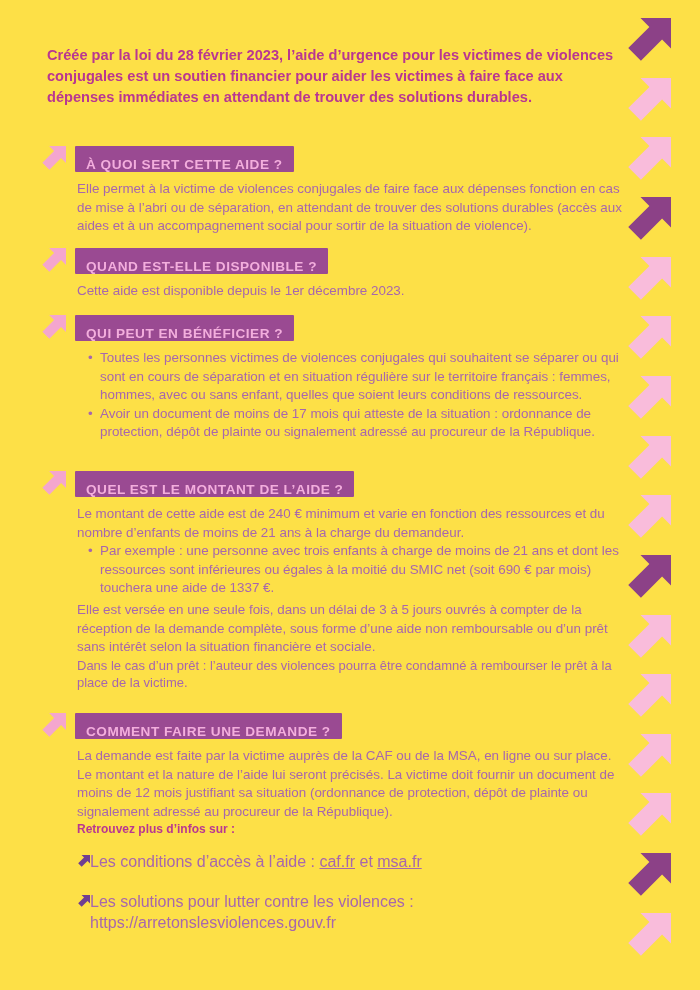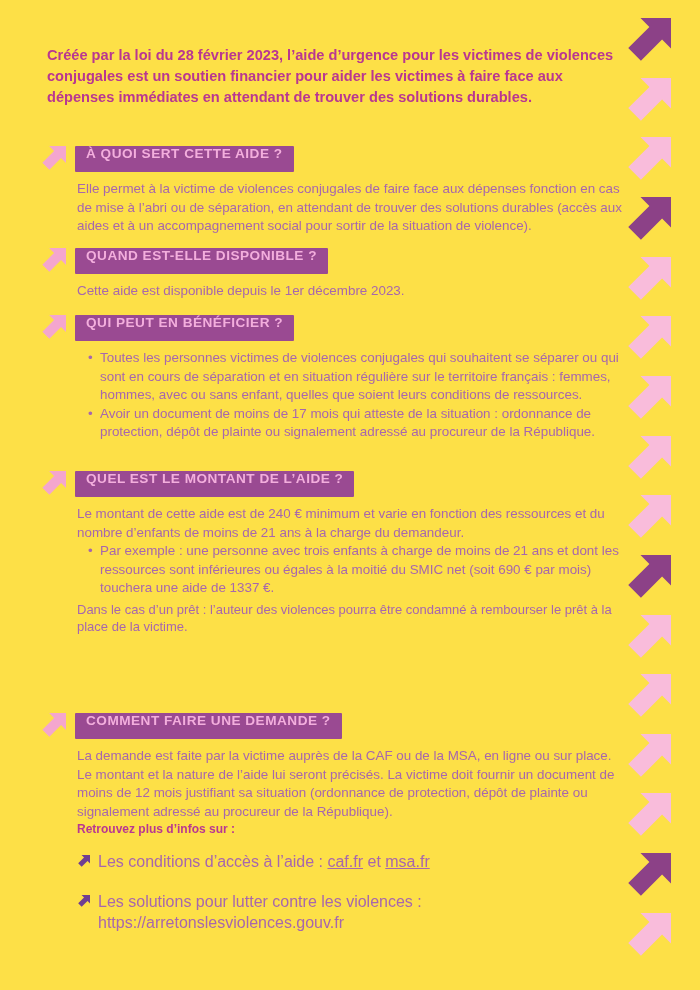--- a/index.html
+++ b/index.html
@@ -26,38 +26,38 @@
   .arrow{display:inline-block;}
   .arrow svg{display:block;width:100%;height:100%;fill:currentColor;}
   
   .section{position:absolute;left:40px;width:584px;}
   .s0{top:146px}.s1{top:248px}.s2{top:315px}.s3{top:471px}.s4{top:593px}.s5{top:713px}
   .hdr-row{display:flex;align-items:stretch;gap:9px;height:26px;}
   .hdr-arrow{width:26px;height:26px;color:var(--hdr-arrow);flex:none;align-self:center;}
   .hdr-bar{
     margin:0;background:var(--hdr-bg);color:var(--hdr-text);
     font-size:13.6px;font-weight:bold;letter-spacing:.5px;
-    padding:0 11px;display:flex;align-items:flex-start;border-radius:1px;
+    padding:0 11px;display:flex;align-items:flex-end;border-radius:1px;
   }
   .body{
     margin:8px 0 0 37px;width:547px;color:var(--body-text);
     font-size:13.4px;line-height:18.6px;
   }
   .body p{margin:0;}
   .body p.small{font-size:13px;line-height:17px;}
   .body ul{margin:0;padding:0 0 0 23px;list-style:none;}
   .body li{position:relative;}
   .body li::before{content:"\2022";position:absolute;left:-12px;}
   
   .footer-heading{
     position:absolute;left:77px;top:822px;margin:0;
     font-size:12px;font-weight:bold;color:var(--magenta);
   }
   .footer-item{
-    position:absolute;left:77px;display:flex;gap:8px;align-items:flex-start;
+    position:absolute;left:77px;display:flex;gap:0;align-items:flex-start;
     color:var(--body-text);font-size:16px;line-height:21px;
   }
   .fi0{top:851px}.fi1{top:891px}
   .link-arrow{width:13px;height:13px;color:var(--link-arrow);margin-top:4px;flex:none;}
   .footer-item p{margin:0;max-width:480px;}
   a.inline-link{color:inherit;text-decoration:underline;cursor:pointer;}
   a.url-link{color:inherit;text-decoration:none;cursor:pointer;}
   
   .rail{position:absolute;left:624px;top:0;width:48px;height:990px;}
   .rail-arrow{position:absolute;width:47px;height:47px;}
@@ -135,20 +135,21 @@
     <div class="body">
           <p>Le montant de cette aide est de 240 € minimum et varie en fonction des ressources et du nombre d’enfants de moins de 21 ans à la charge du demandeur.</p>
           <ul>
             <li>Par exemple : une personne avec trois enfants à charge de moins de 21 ans et dont les ressources sont inférieures ou égales à la moitié du SMIC net (soit 690 € par mois) touchera une aide de 1337 €.</li>
           </ul>
         </div>
   </section>
 
   <section class="section s4">
     <div class="body">
+          <p>Elle est versée en une seule fois, dans un délai de 3 à 5 jours ouvrés à compter de la réception de la demande complète, sous forme d’une aide non remboursable ou d’un prêt sans intérêt selon la situation financière et sociale.</p>
           <p class="small">Dans le cas d’un prêt : l’auteur des violences pourra être condamné à rembourser le prêt à la place de la victime.</p>
         </div>
   </section>
 
   <section class="section s5">
     <div class="hdr-row">
       <span class="arrow hdr-arrow">
             <svg viewBox="0 0 100 100" aria-hidden="true">
               <polygon points="35,0 100,0 100,65 81,46 36,91 9,64 54,19"></polygon>
             </svg>

